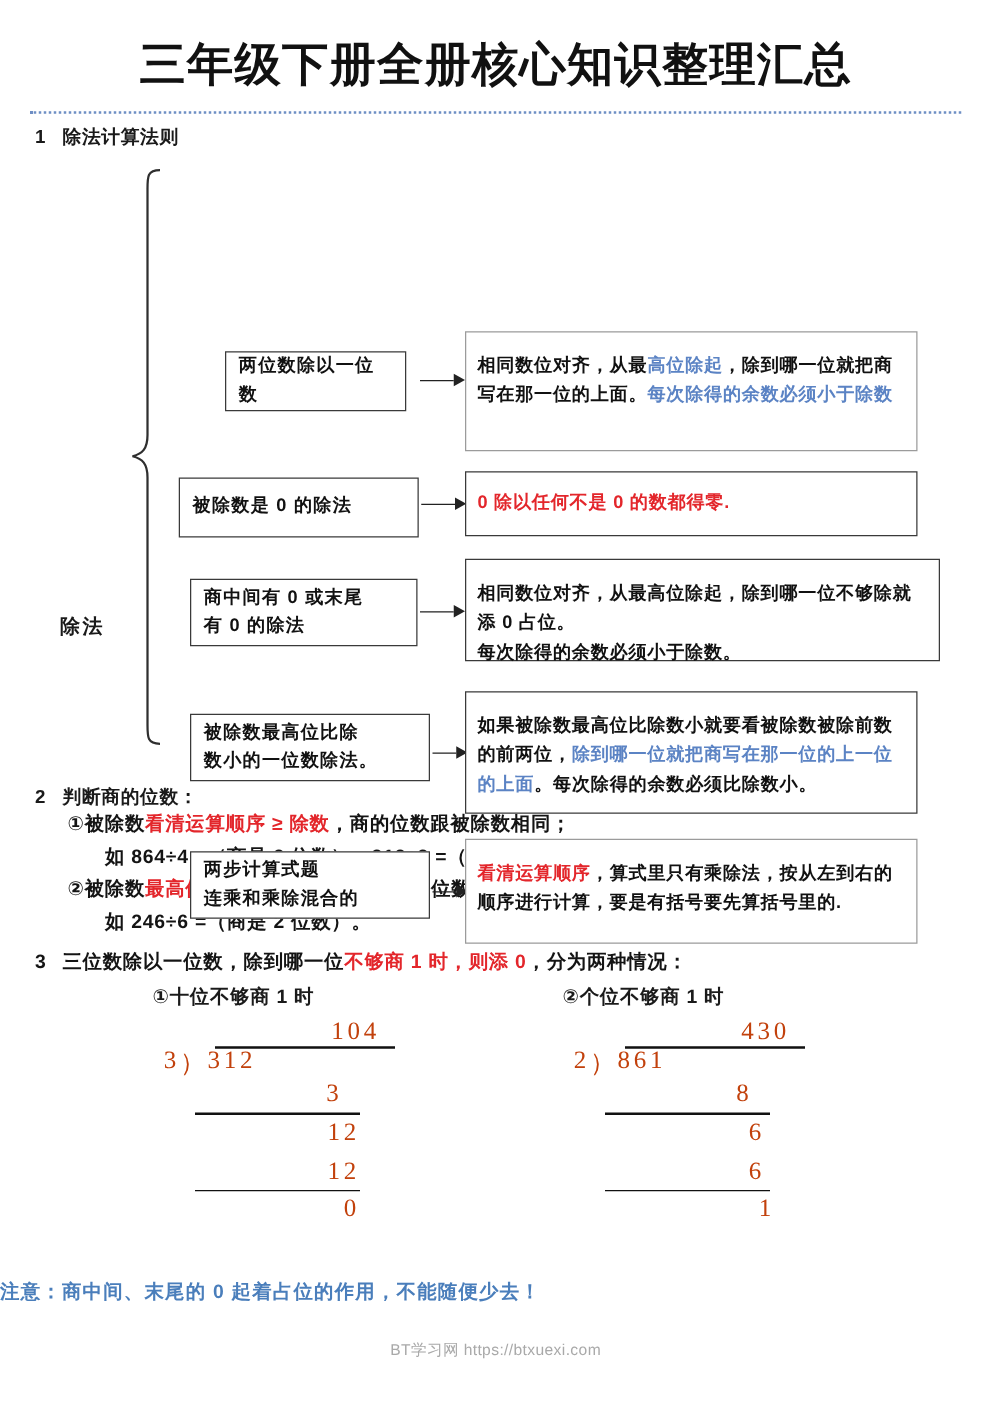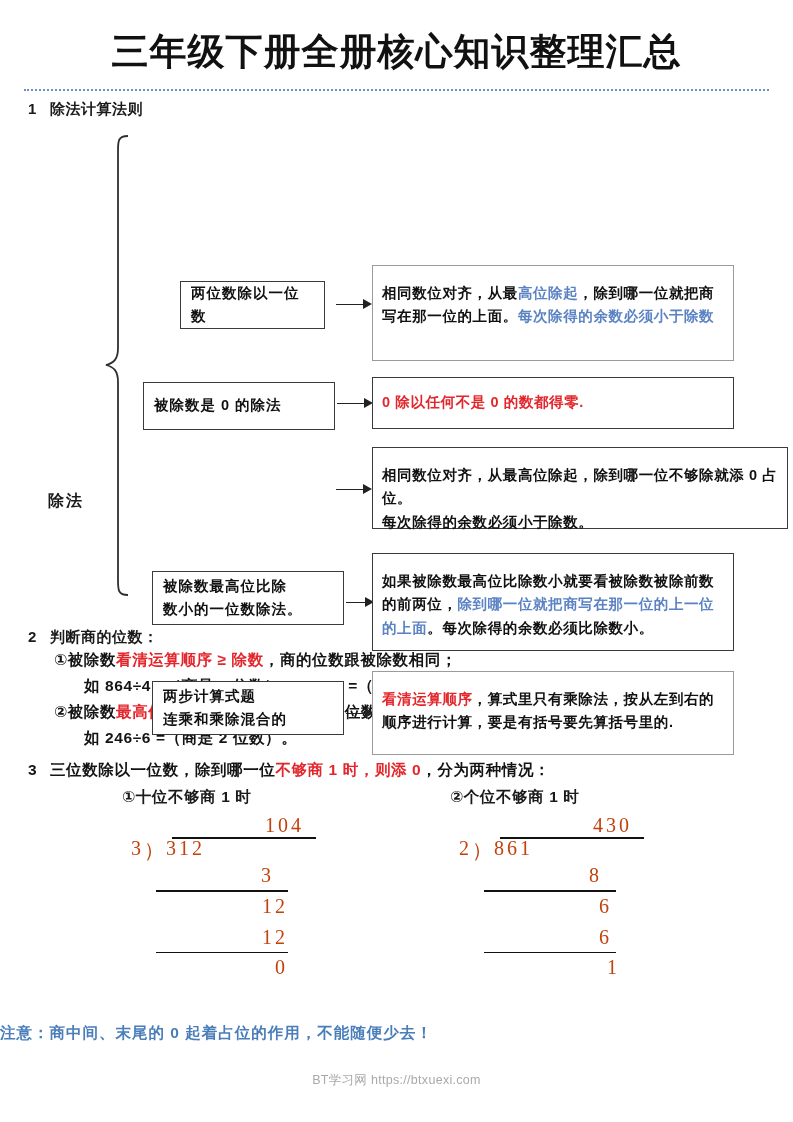--- a/index.html
+++ b/index.html
@@ -235,20 +235,26 @@
   </svg>
 
   <div class="node" style="left:152px; top:162px; width:145px; height:48px;margin-left:28px;">
     <div class="node-inner">两位数除以一位数</div>
   </div>
 
   <div class="node" style="left:143px; top:263px; width:192px; height:48px;">
     <div class="node-inner">被除数是 0 的除法</div>
   </div>
 
+  <div class="node" style="left:152px; top:344px; width:182px; height:54px;">
+    <div class="node-inner">
+      <div>商中间有 0 或末尾</div>
+      <div>有 0 的除法</div>
+    </div>
+  </div>
 
   <div class="node" style="left:152px; top:452px; width:192px; height:54px;">
     <div class="node-inner">
       <div>被除数最高位比除</div>
       <div>数小的一位数除法。</div>
     </div>
   </div>
 
   <div class="node" style="left:152px; top:562px; width:192px; height:54px;">
     <div class="node-inner">
@@ -279,21 +285,21 @@
   </div>
 
   <div class="detail gray" style="left:372px; top:146px; width:362px; height:96px;">
     <span>相同数位对齐，从最</span><span class="hl-blue">高位除起</span><span>，除到哪一位就把商写在那一位的上面。</span><span class="hl-blue">每次除得的余数必须小于除数</span>
   </div>
 
   <div class="detail" style="left:372px; top:258px; width:362px; height:52px; display:flex; align-items:center;">
     <span class="all-red">0 除以任何不是 0 的数都得零.</span>
   </div>
 
-  <div class="detail" style="left:372px; top:328px; width:416px; height:82px;">
+  <div class="detail" style="left:372px; top:328px; width:380px; height:82px;">
     <div>相同数位对齐，从最高位除起，除到哪一位不够除就添 0 占位。</div>
     <div>每次除得的余数必须小于除数。</div>
   </div>
 
   <div class="detail" style="left:372px; top:434px; width:362px; height:98px;">
     <span>如果被除数最高位比除数小就要看被除数被除前数的前两位，</span><span class="hl-blue">除到哪一位就把商写在那一位的上一位的上面</span><span>。每次除得的余数必须比除数小。</span>
   </div>
 
   <div class="detail gray" style="left:372px; top:552px; width:362px; height:84px;">
     <span class="hl-red">看清运算顺序</span><span>，算式里只有乘除法，按从左到右的顺序进行计算，要是有括号要先算括号里的.</span>

